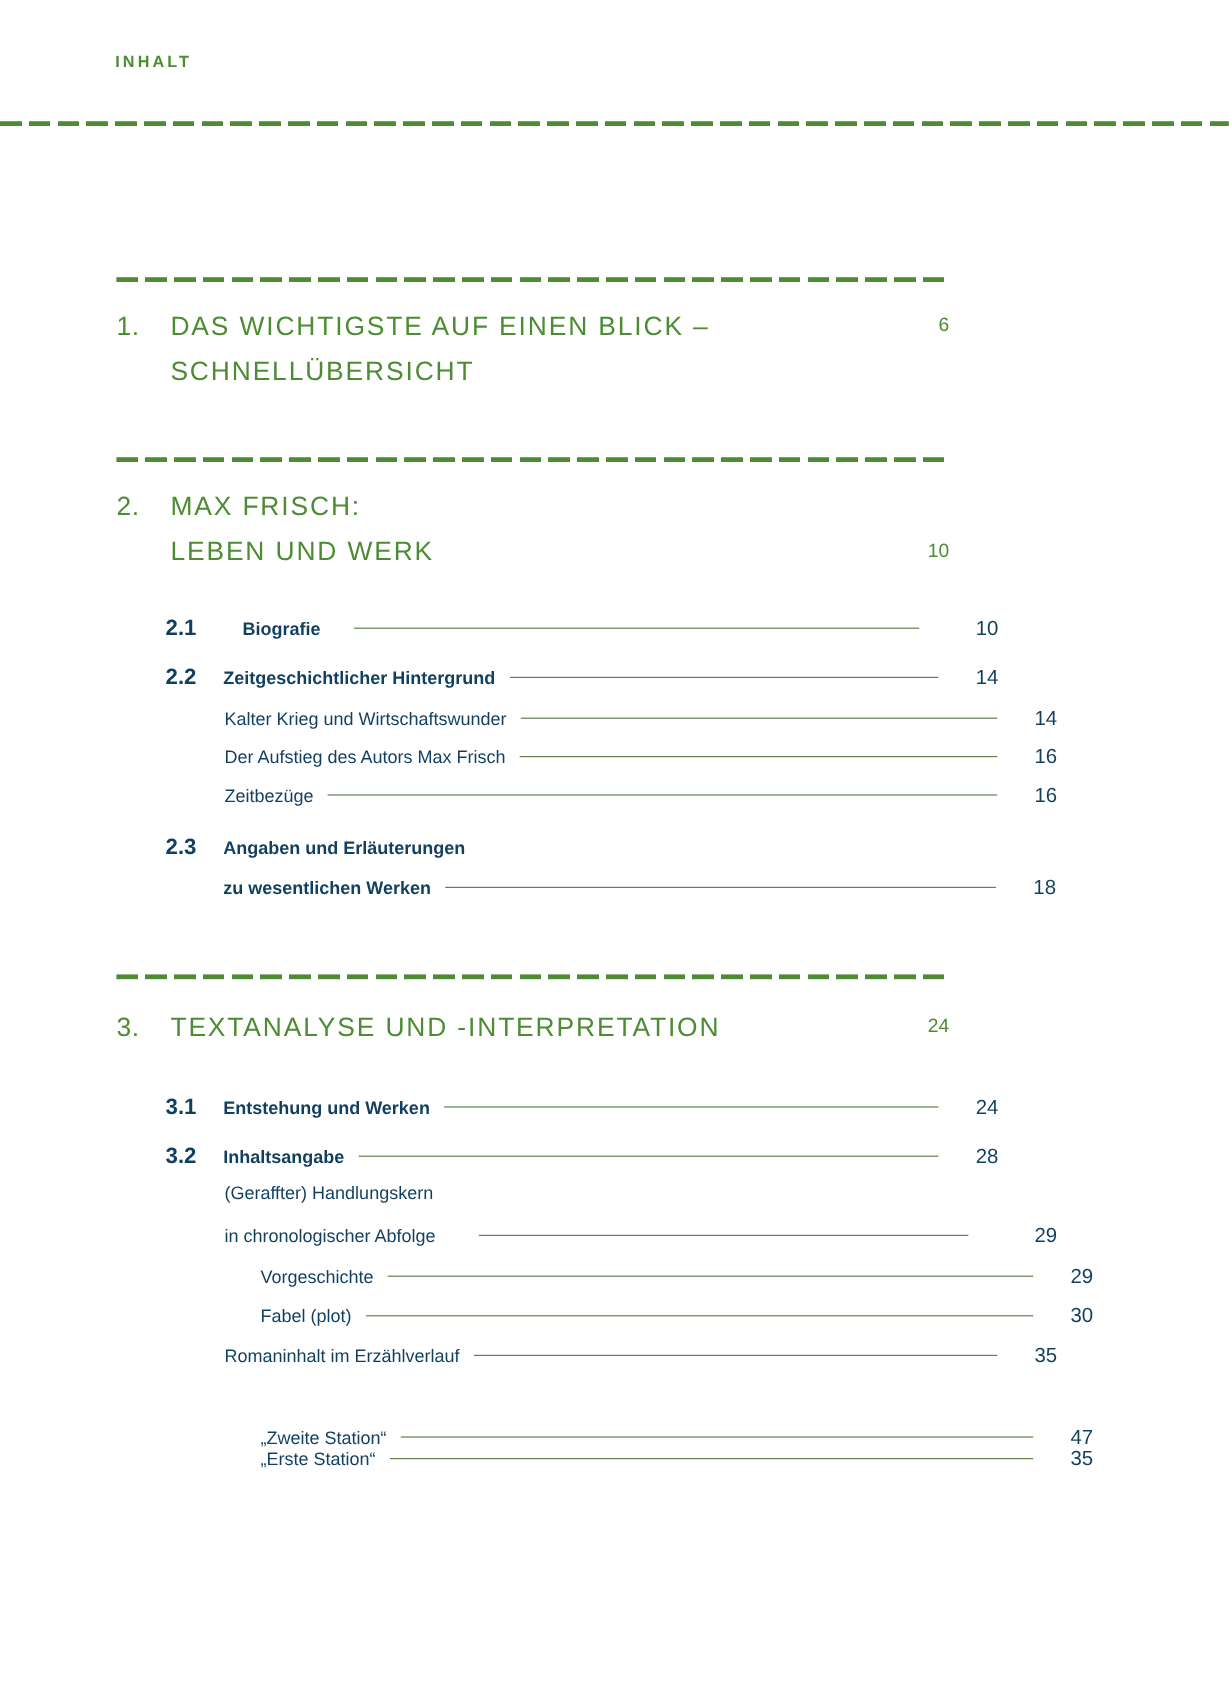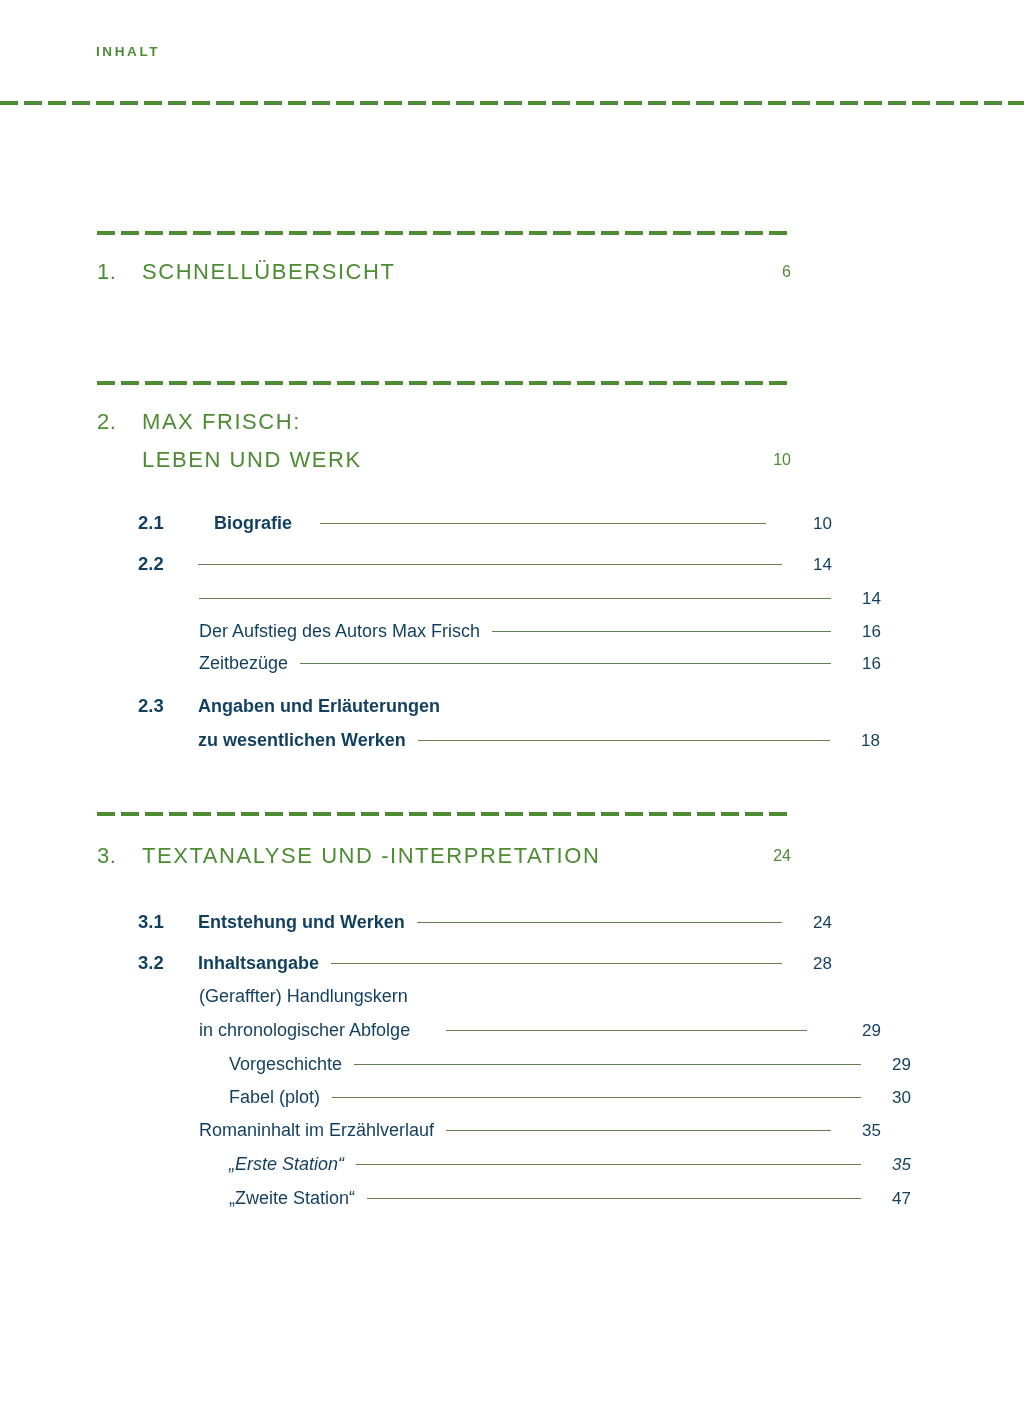--- a/index.html
+++ b/index.html
@@ -103,22 +103,21 @@
   }
   .entry .num {
     flex: 0 0 auto;
     width: 48px;
     font-weight: bold;
     font-size: 18.5px;
   }
   .entry .label {
     flex: 0 0 auto;
     white-space: nowrap;
-    font-size: 18px;
-    margin-left: 12px;
+    font-size: 15px;
   }
   .entry.lvl2 .label { font-weight: bold; }
   .entry.lvl3 .label, .entry.lvl4 .label { font-weight: normal; }
 
   .entry .leader {
     flex: 1 1 auto;
     margin: 0 10px 0 12px;
     border-bottom: 1px solid #62814f;
     position: relative;
     top: -5px;
@@ -144,20 +143,21 @@
 
 <div class="running-head">INHALT</div>
 
 <div class="rule-dashed rule-full"></div>
 
 <div class="rule-dashed rule-sec" style="top:231px;"></div>
 <div class="sec" style="top:253px;">
   <div class="sec-row">
     <div class="sec-num">1.</div>
     <div class="sec-title">
+      <span class="ln">DAS WICHTIGSTE AUF EINEN BLICK –</span>
       <span class="ln">SCHNELLÜBERSICHT</span>
     </div>
     <div class="sec-page">6</div>
   </div>
 </div>
 
 <div class="rule-dashed rule-sec" style="top:381px;"></div>
 <div class="sec" style="top:403px;">
   <div class="sec-row">
     <div class="sec-num">2.</div>
@@ -171,25 +171,27 @@
 
 <div class="entry lvl2 ind-2" style="top:512px;gap:16px;">
   <span class="num">2.1</span>
   <span class="label">Biografie</span>
   <span class="leader"></span>
   <span class="page">10</span>
 </div>
 
 <div class="entry lvl2 ind-2" style="top:553px;">
   <span class="num">2.2</span>
+  <span class="label">Zeitgeschichtlicher Hintergrund</span>
   <span class="leader"></span>
   <span class="page">14</span>
 </div>
 
 <div class="entry lvl3 ind-3" style="top:589px;">
+  <span class="label">Kalter Krieg und Wirtschaftswunder</span>
   <span class="leader"></span>
   <span class="page">14</span>
 </div>
 
 <div class="entry lvl3 ind-3" style="top:621px;">
   <span class="label">Der Aufstieg des Autors Max Frisch</span>
   <span class="leader"></span>
   <span class="page">16</span>
 </div>
 
@@ -260,21 +262,21 @@
   <span class="leader"></span>
   <span class="page">30</span>
 </div>
 
 <div class="entry lvl3 ind-3" style="top:1120px;">
   <span class="label">Romaninhalt im Erzählverlauf</span>
   <span class="leader"></span>
   <span class="page">35</span>
 </div>
 
-<div class="entry lvl4 ind-4" style="top:1154px;font-style:italic;">
+<div class="entry lvl4 ind-4" style="top:1206px;">
   <span class="label">„Erste Station“</span>
   <span class="leader"></span>
   <span class="page">35</span>
 </div>
 
 <div class="entry lvl4 ind-4" style="top:1188px;">
   <span class="label">„Zweite Station“</span>
   <span class="leader"></span>
   <span class="page">47</span>
 </div>

